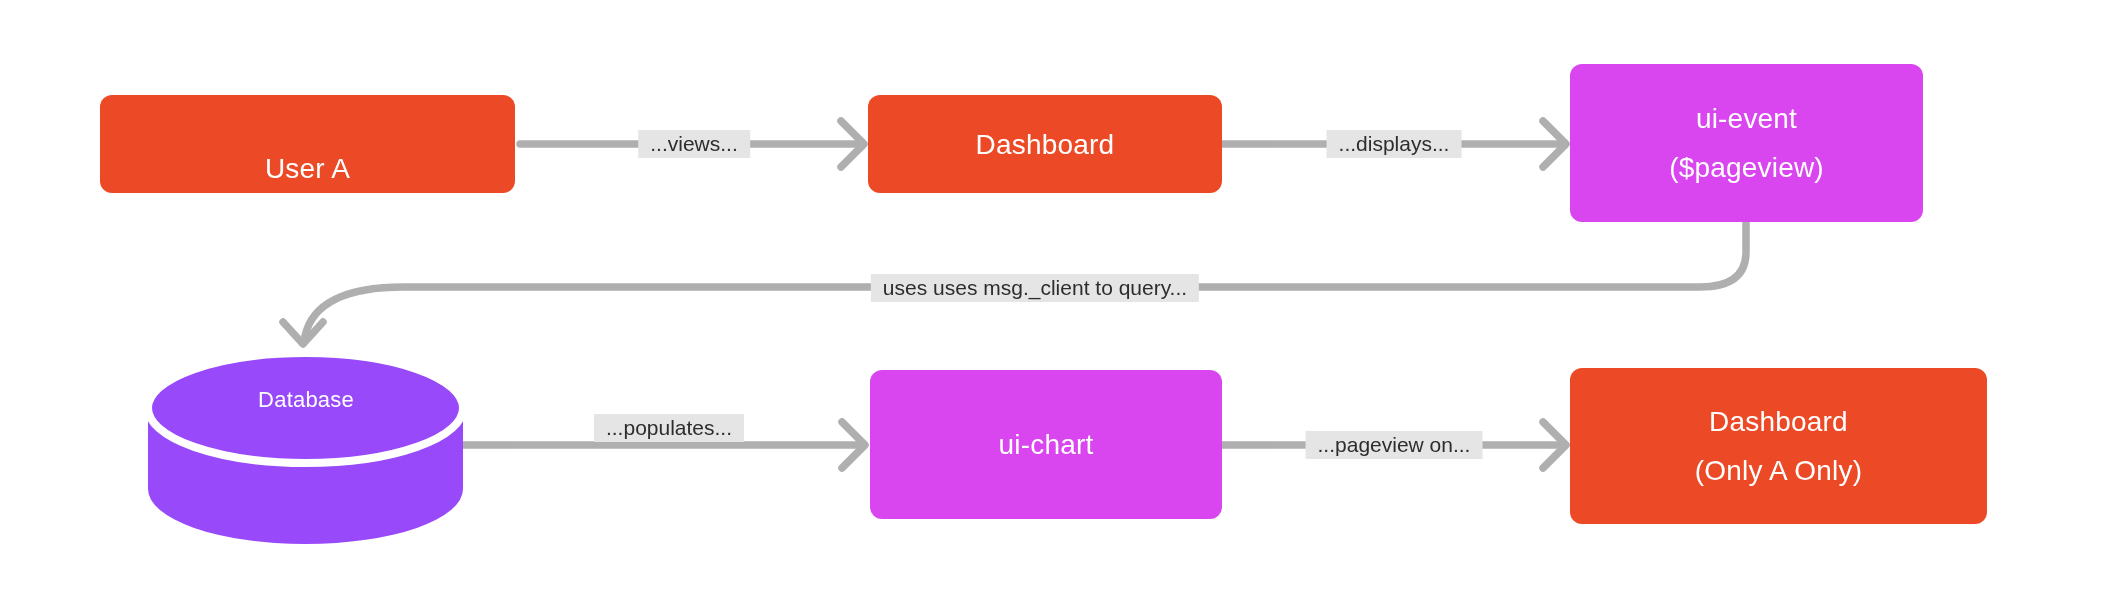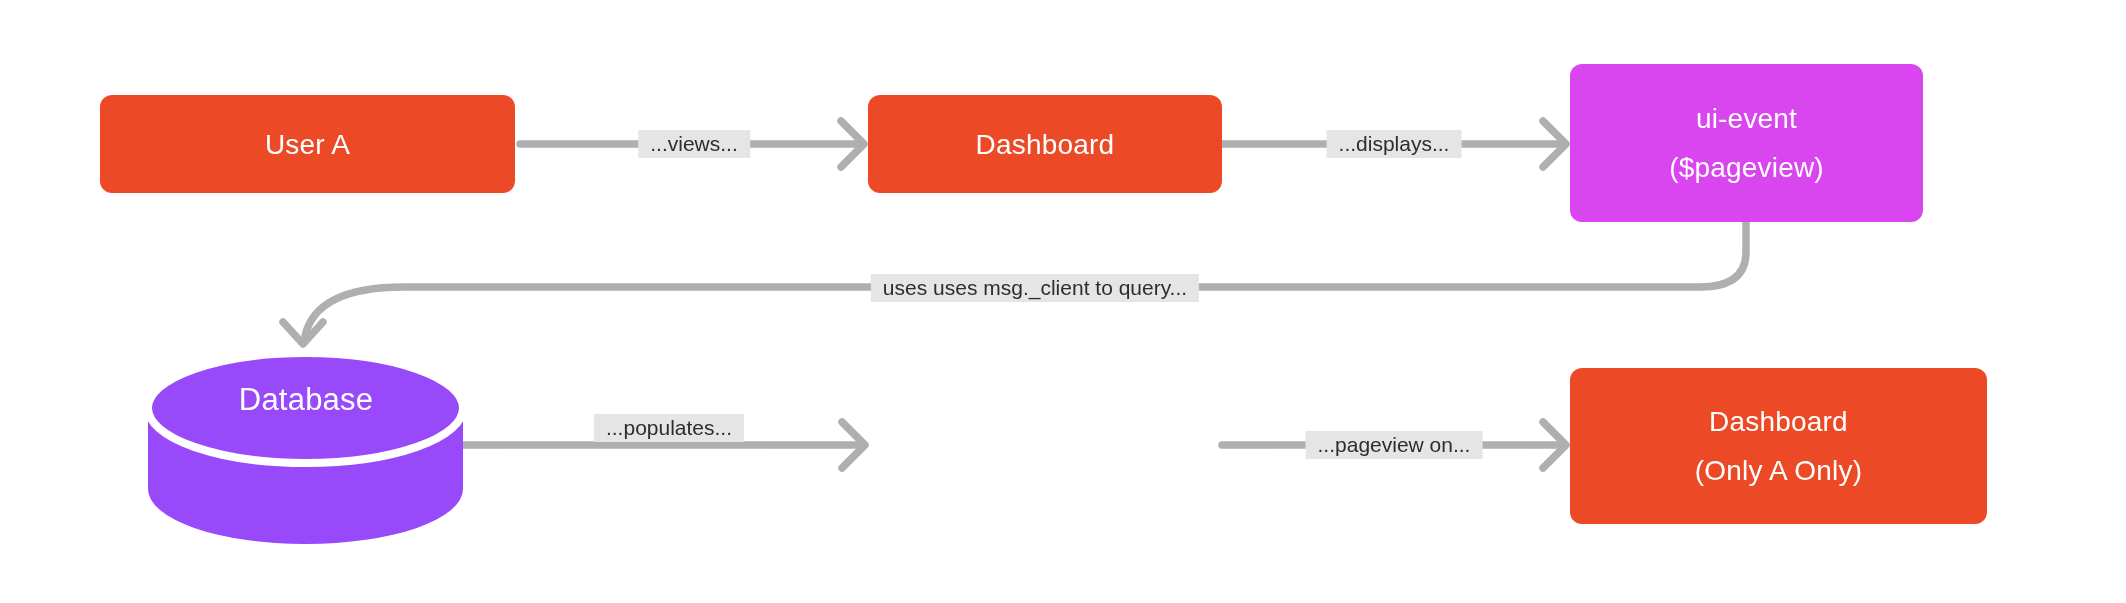--- a/index.html
+++ b/index.html
@@ -31,32 +31,32 @@
     border-radius: 12px;
     color: #ffffff;
     font-size: 28px;
     font-weight: 500;
     text-align: center;
     line-height: 1.75;
     letter-spacing: 0.2px;
   }
   .node.orange { background: #EC4A26; }
   .node.blue   { background: #d946ef; }
-  .node-user-a            { left: 100px;  top: 95px;  width: 415px; height: 98px; }
+  .node-user-a            { left: 100px;  top: 95px;  width: 415px; height: 98px; justify-content: flex-end; }
   .node-dashboard         { left: 868px;  top: 95px;  width: 354px; height: 98px; }
   .node-ui-event          { left: 1570px; top: 64px;  width: 353px; height: 158px; }
   .node-ui-chart          { left: 870px;  top: 370px; width: 352px; height: 149px; }
   .node-dashboard-user-a  { left: 1570px; top: 368px; width: 417px; height: 156px; }
   .db-label {
     position: absolute;
     left: 306px;
     top: 400px;
     transform: translate(-50%, -50%);
     color: #ffffff;
-    font-size: 31px;
+    font-size: 22px;
     font-weight: 500;
     letter-spacing: 0.2px;
   }
   .edge-label {
     position: absolute;
     transform: translate(-50%, -50%);
     background: #e5e5e5;
     padding: 2px 12px;
     font-size: 21px;
     color: #2d2d2d;
@@ -109,20 +109,23 @@
 
   <div class="node orange node-dashboard">
     <span>Dashboard</span>
   </div>
 
   <div class="node blue node-ui-event">
     <span>ui-event</span>
     <span>($pageview)</span>
   </div>
 
+  <div class="node blue node-ui-chart">
+    <span>ui-chart</span>
+  </div>
 
   <div class="node orange node-dashboard-user-a">
     <span>Dashboard</span>
     <span>(Only A Only)</span>
   </div>
 
   <div class="db-label">Database</div>
 
   <div class="edge-label edge-label-views">...views...</div>
   <div class="edge-label edge-label-triggers">...displays...</div>

